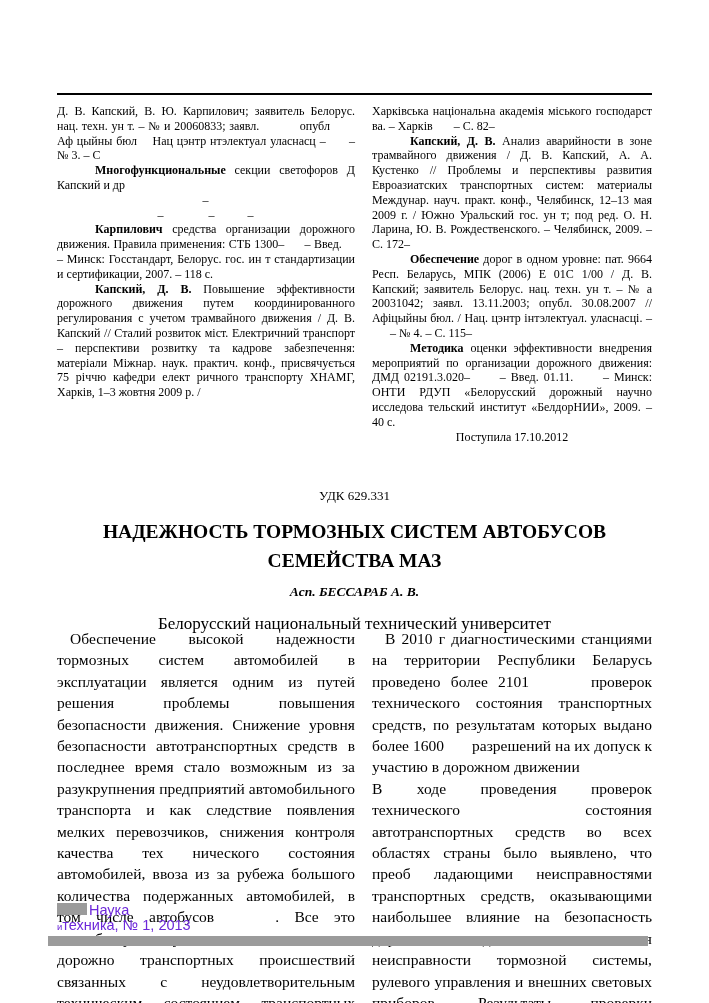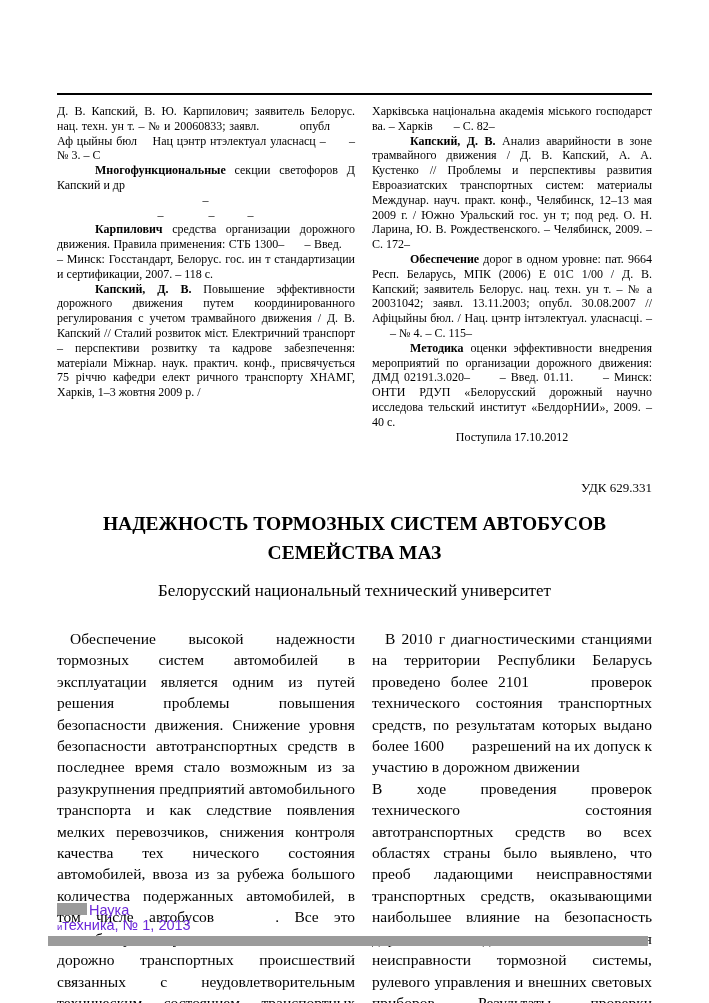--- a/index.html
+++ b/index.html
@@ -20,21 +20,21 @@
   .refs .col-l{width:298px;}
   .refs .col-r{width:280px;}
   .refs p{margin:0;text-align:justify;text-indent:38px;}
   p.first{text-indent:0;}
   p.dash-line{text-indent:0;text-align:center;letter-spacing:1px;}
   p.right-align{text-align:center;text-indent:0;}
   .gap-sm{margin-top:8px;}
   .gap-md{margin-top:14px;}
 
   .article-head{position:absolute;top:480px;left:57px;width:595px;text-align:center;}
-  .udc{text-align:right;font-size:13px;margin:0;}
+  .udc{text-align:center;font-size:13px;margin:8px;}
   .title{margin:13px 0 8px;font-size:19.5px;line-height:29px;font-weight:bold;}
   .author{margin:9px 0 0;font-size:13.5px;font-weight:bold;font-style:italic;}
   .affiliation{margin:14px 0 14px;font-size:17px;}
 
   .body-cols{
     position:absolute;top:628px;left:57px;width:595px;display:flex;gap:17px;
     font-size:15.5px;line-height:21.4px;
   }
   .body-cols .col-l{width:298px;}
   .body-cols .col-r{width:280px;}
@@ -71,20 +71,21 @@
         <p><b>Капский, Д. В. </b>Анализ аварийности в зоне трамвайного движения / Д. В. Капский, А. А. Кустенко // Проблемы и перспективы развития Евроазиатских транспортных систем: материалы Междунар. науч. практ. конф., Челябинск, 12–13 мая 2009 г. / Южно Уральский гос. ун т; под ред. О. Н. Ларина, Ю. В. Рождественского. – Челябинск, 2009. – С. 172–</p>
         <p><b>Обеспечение </b>дорог в одном уровне: пат. 9664 Респ. Беларусь, МПК (2006) Е 01С 1/00 / Д. В. Капский; заявитель Белорус. нац. техн. ун т. – № а 20031042; заявл. 13.11.2003; опубл. 30.08.2007 // Афіцыйны бюл. / Нац. цэнтр інтэлектуал. уласнасці. –&nbsp;&nbsp;&nbsp;&nbsp;&nbsp; – № 4. – С. 115–</p>
         <p><b>Методика </b>оценки эффективности внедрения мероприятий по организации дорожного движения: ДМД 02191.3.020–&nbsp;&nbsp;&nbsp;&nbsp;&nbsp; – Введ. 01.11.&nbsp;&nbsp;&nbsp;&nbsp;&nbsp; – Минск: ОНТИ РДУП «Белорусский дорожный научно исследова тельский институт «БелдорНИИ», 2009. – 40 с.</p>
         <p class="right-align gap-md">Поступила 17.10.2012</p>
       </div>
   </div>
 
   <div class="article-head">
     <p class="udc">УДК 629.331</p>
     <h1 class="title"><span>НАДЕЖНОСТЬ ТОРМОЗНЫХ СИСТЕМ АВТОБУСОВ</span><br><span>СЕМЕЙСТВА МАЗ</span></h1>
+    <div class="author">Асп. БЕССАРАБ А. В.</div>
     <div class="affiliation">Белорусский национальный технический университет</div>
   </div>
 
   <div class="body-cols">
     <div class="col-l">
         <p>Обеспечение высокой надежности тормозных систем автомобилей в эксплуатации является одним из путей решения проблемы повышения безопасности движения. Снижение уровня безопасности автотранспортных средств в последнее время стало возможным из за разукрупнения предприятий автомобильного транспорта и как следствие появления мелких перевозчиков, снижения контроля качества тех нического состояния автомобилей, ввоза из за рубежа большого количества подержанных автомобилей, в том числе автобусов&nbsp;&nbsp;&nbsp;&nbsp;. Все это способствует увеличению количества дорожно транспортных происшествий связанных с неудовлетворительным техническим состоянием транспортных средств, в результате чего растет число погибших и раненых.</p>
       </div>
     <div class="col-r">
         <p>В 2010 г диагностическими станциями на территории Республики Беларусь проведено более 2101&nbsp;&nbsp;&nbsp;&nbsp;&nbsp; проверок технического состояния транспортных средств, по результатам которых выдано более 1600&nbsp;&nbsp;&nbsp;&nbsp;&nbsp;&nbsp; разрешений на их допуск к участию в дорожном движении</p>
         <p class="noindent">В ходе проведения проверок технического состояния автотранспортных средств во всех областях страны было выявлено, что преоб ладающими неисправностями транспортных средств, оказывающими наибольшее влияние на безопасность дорожного движения, являются неисправности тормозной системы, рулевого управления и внешних световых приборов. Результаты проверки транспортных средств на 216 диагностических станциях показали, что более 22 % транспортных средств имели неис-</p>

